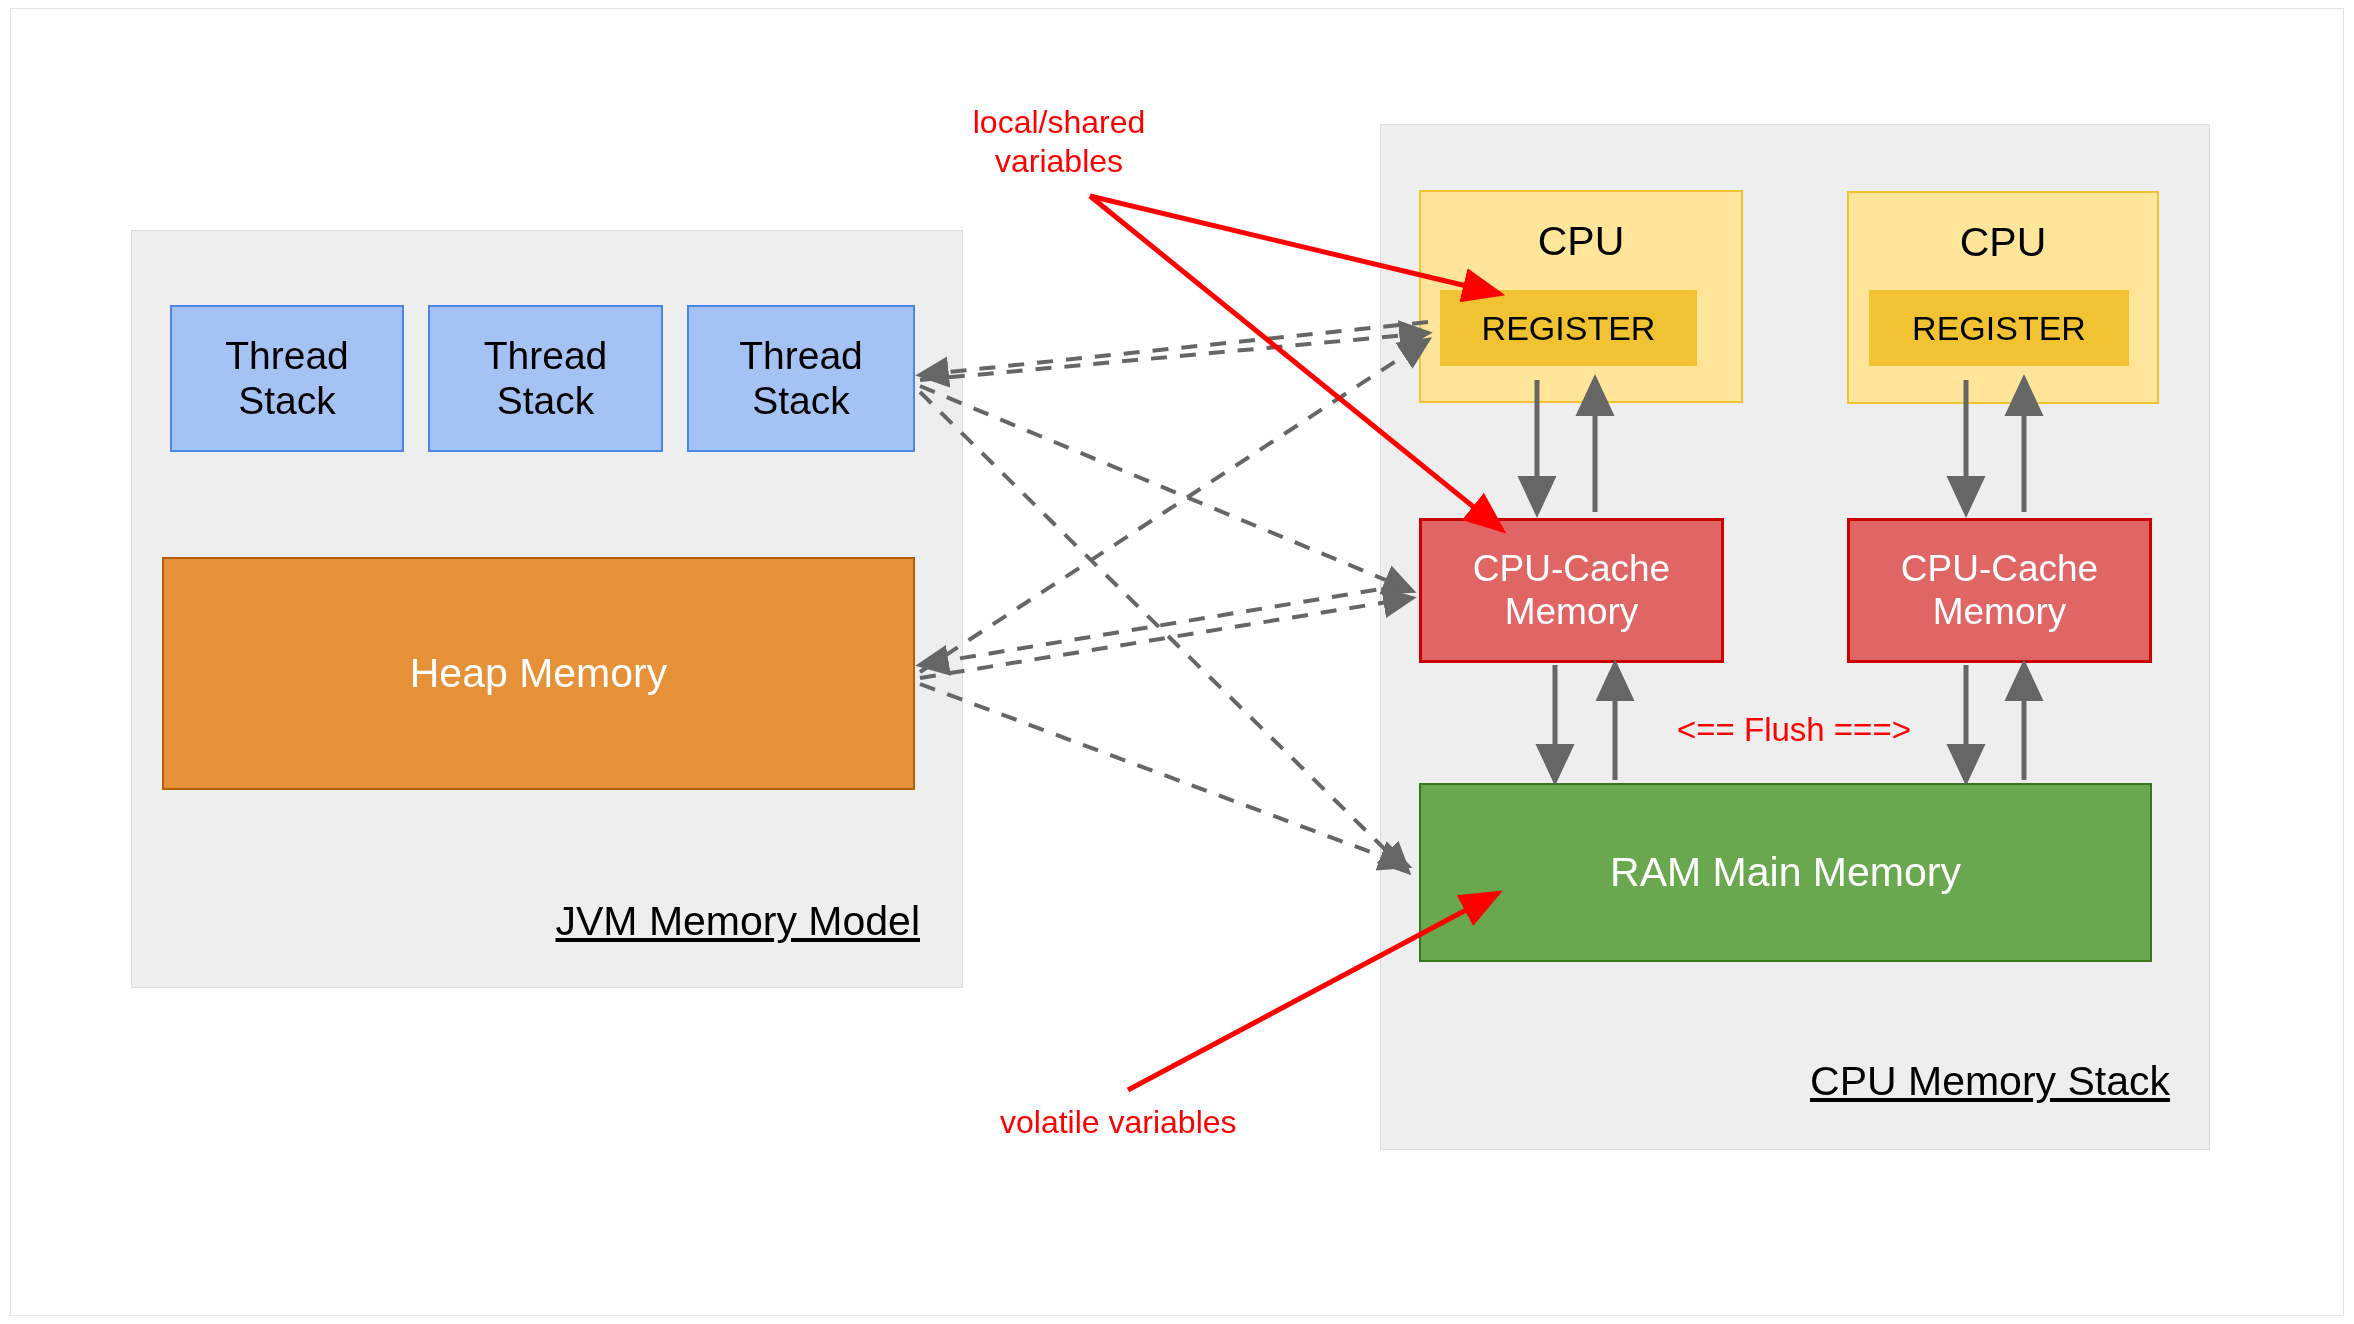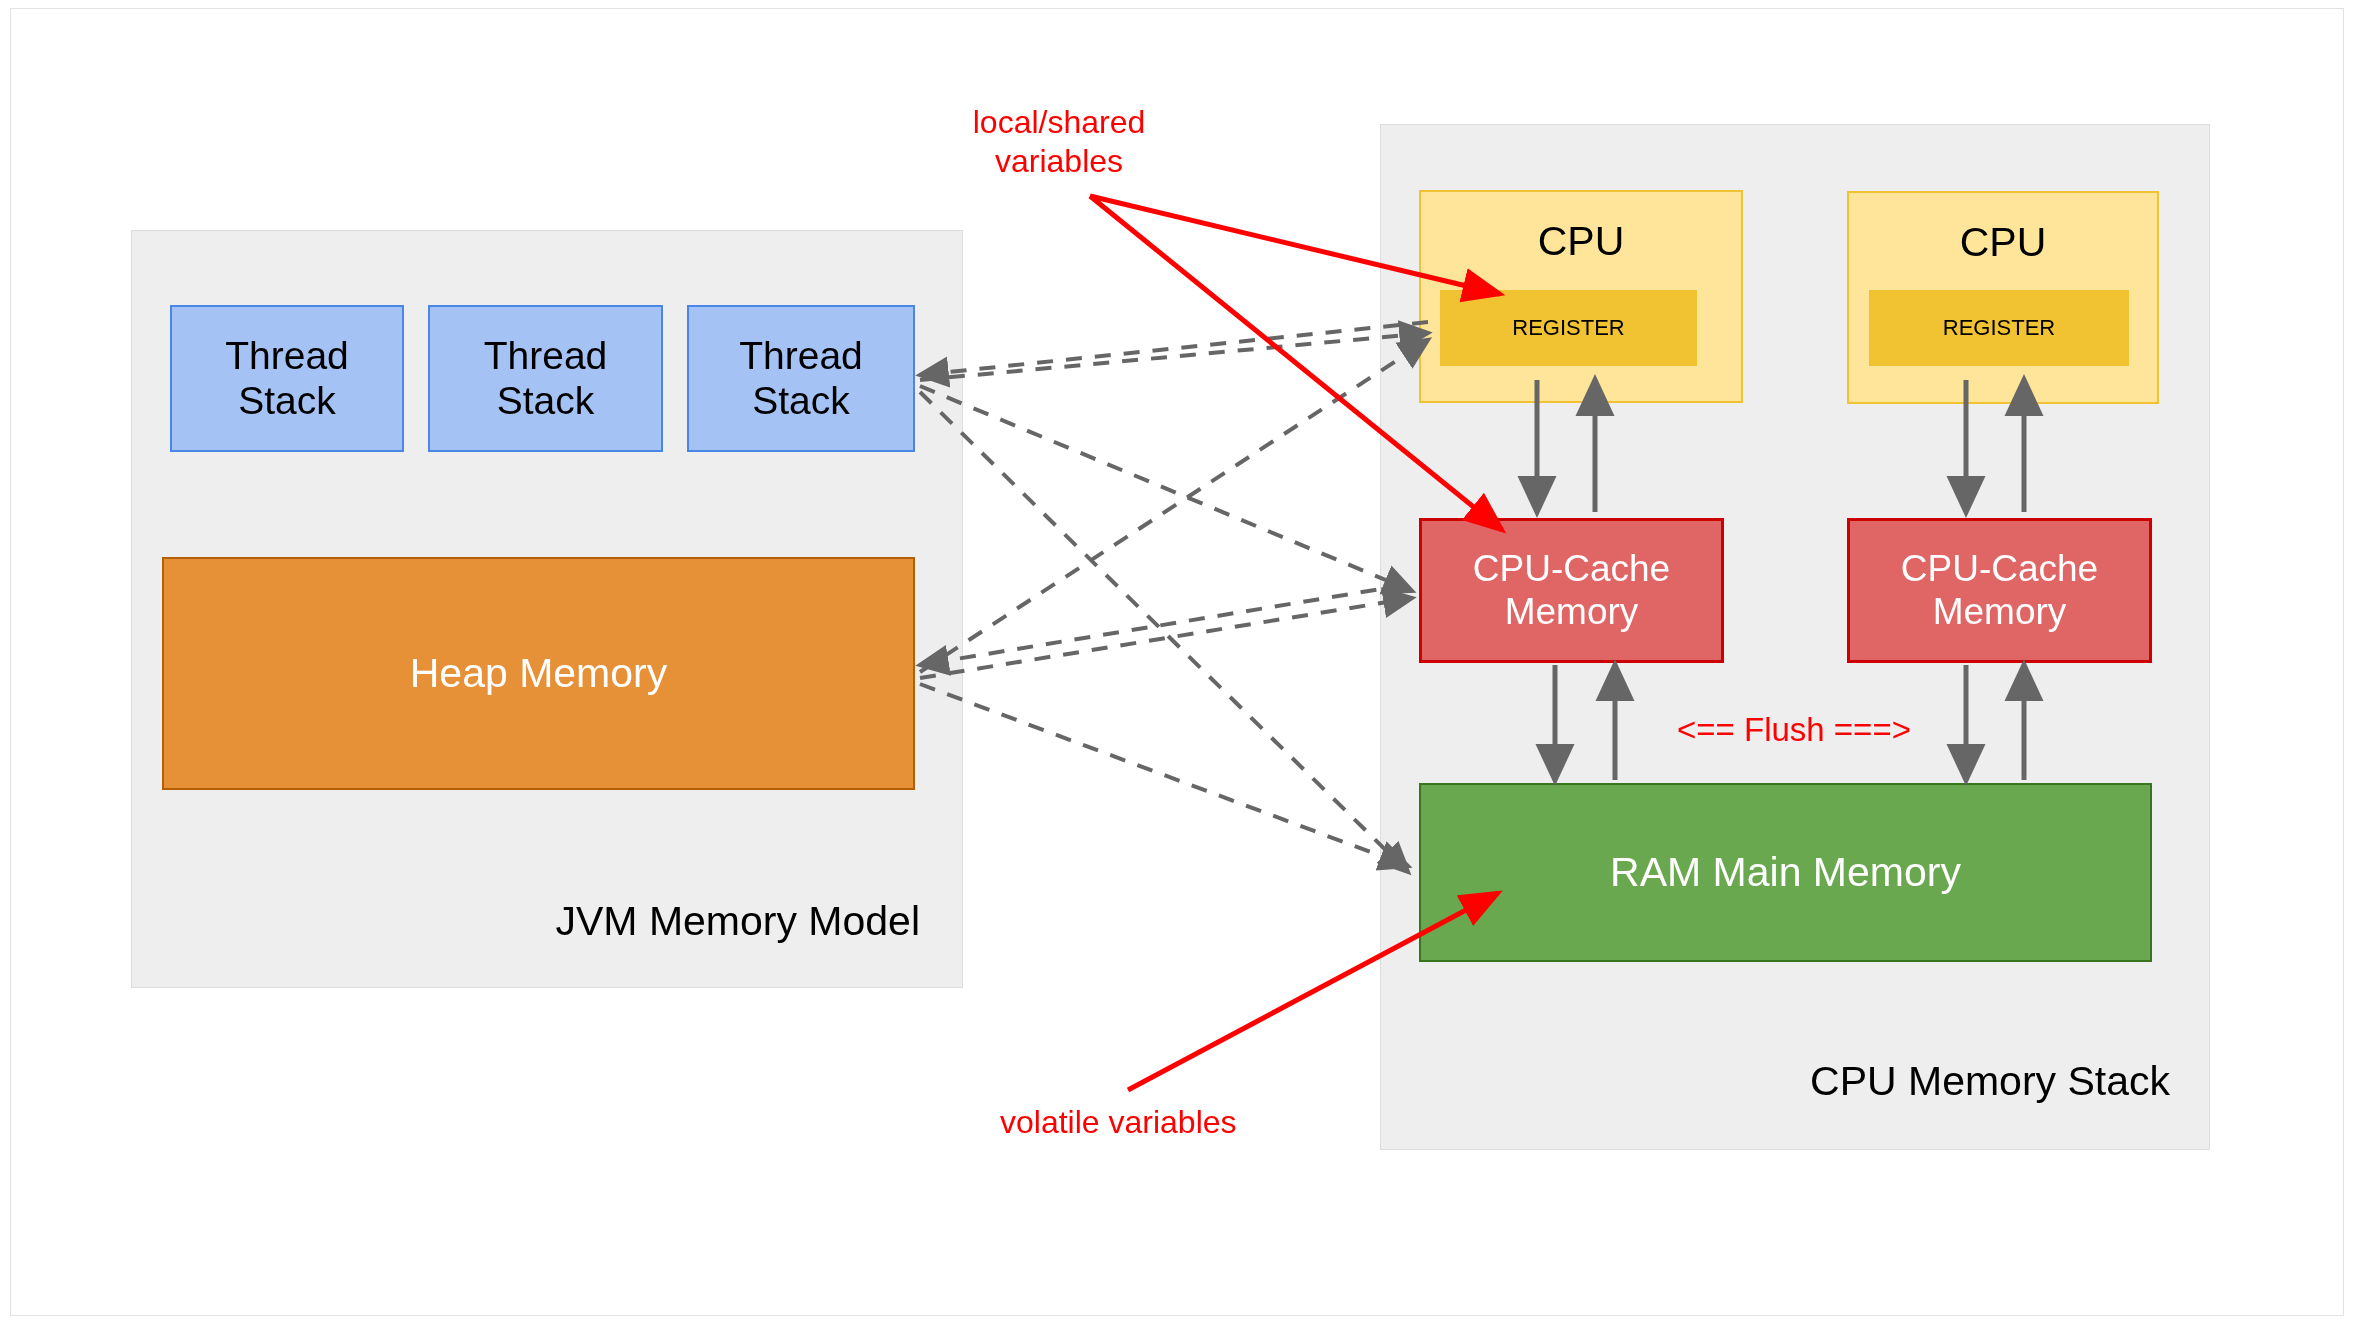--- a/index.html
+++ b/index.html
@@ -31,20 +31,21 @@
     background: #eeeeee;
     border: 1px solid #dddddd;
     box-sizing: border-box;
   }
   .group-title {
     position: absolute;
     font-size: 41px;
     color: #000000;
     white-space: nowrap;
     text-align: right;
+    text-decoration: underline;
   }
   .node {
     position: absolute;
     box-sizing: border-box;
     display: flex;
     align-items: center;
     justify-content: center;
     text-align: center;
     line-height: 1.14;
   }
@@ -64,21 +65,21 @@
     background: #ffe599;
     border: 2px solid #f1c232;
     color: #000000;
     font-size: 41px;
     align-items: flex-start;
     padding-top: 26px;
   }
   .register {
     background: #f1c232;
     color: #000000;
-    font-size: 22px;
+    font-size: 34px;
     border: none;
   }
   .cache {
     background: #e06666;
     border: 3px solid #cc0000;
     color: #ffffff;
     font-size: 37px;
   }
   .ram {
     background: #6aa84f;

